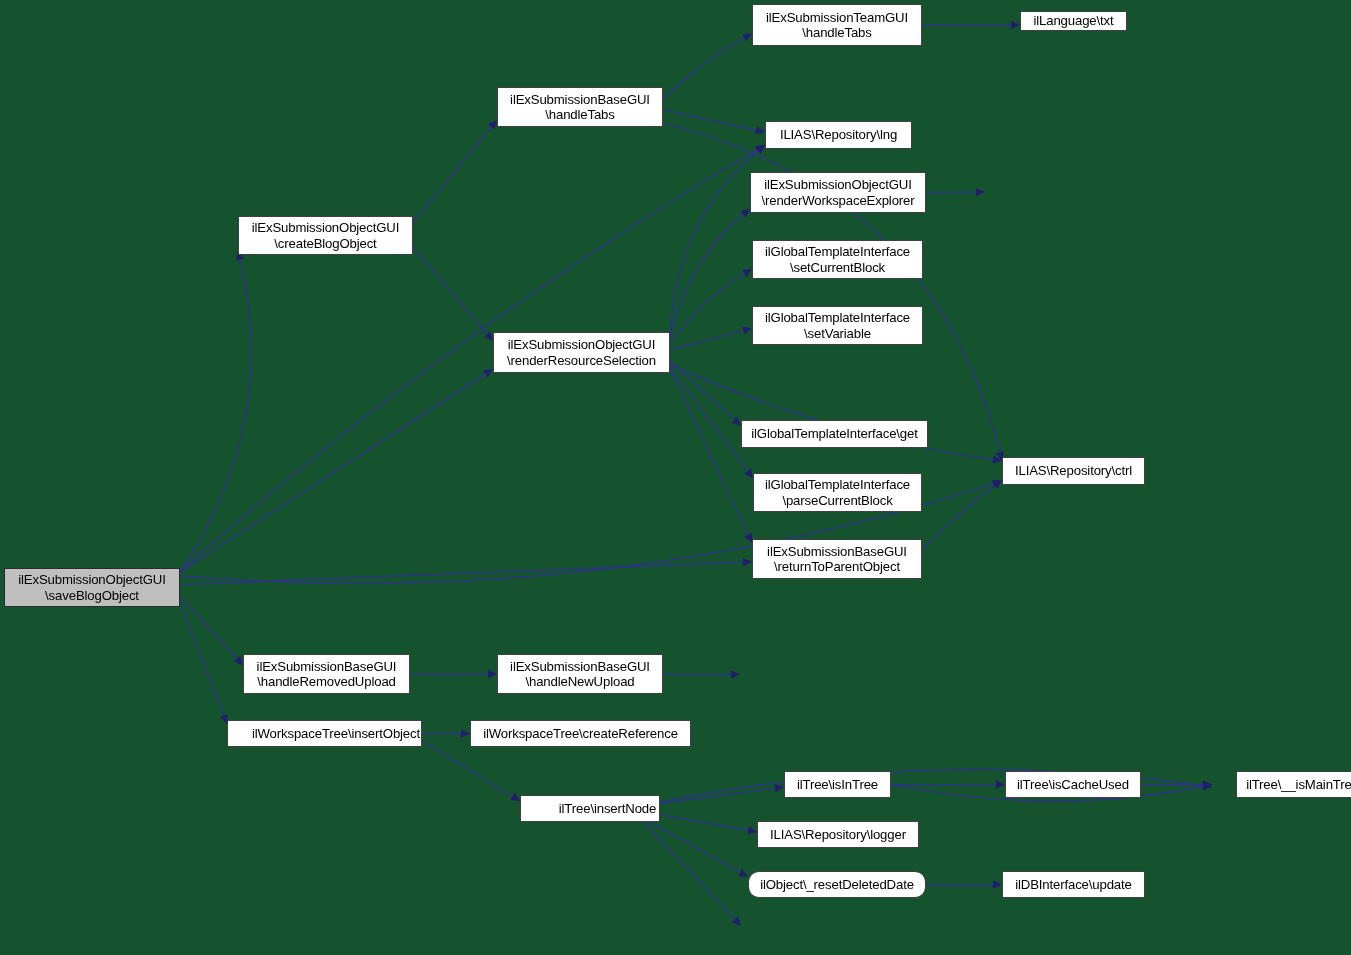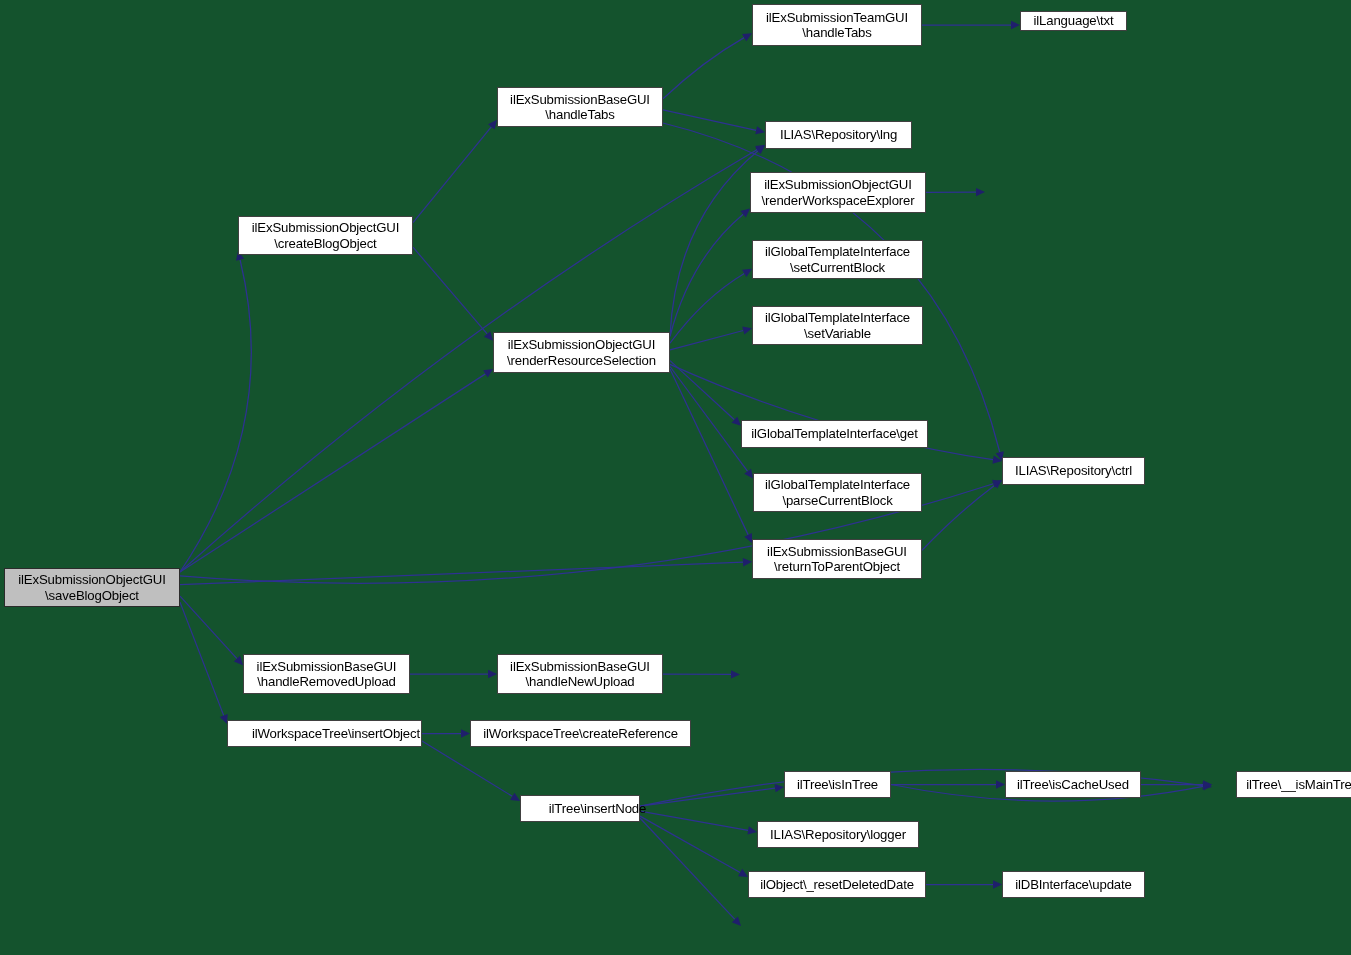--- a/index.html
+++ b/index.html
@@ -158,17 +158,17 @@
 \saveBlogObject</div>
     <div class="node" style="left: 243px; top: 654px; width: 167px; height: 40px;">ilExSubmissionBaseGUI
 \handleRemovedUpload</div>
     <div class="node" style="left: 497px; top: 654px; width: 166px; height: 40px;">ilExSubmissionBaseGUI
 \handleNewUpload</div>
     <div class="node" style="left: 227px; top: 720px; width: 195px; height: 27px; padding-left: 23px;">ilWorkspaceTree\insertObject</div>
     <div class="node" style="left: 470px; top: 720px; width: 221px; height: 27px;">ilWorkspaceTree\createReference</div>
     <div class="node" style="left: 784px; top: 771px; width: 107px; height: 27px;">ilTree\isInTree</div>
     <div class="node" style="left: 1005px; top: 771px; width: 136px; height: 27px;">ilTree\isCacheUsed</div>
     <div class="node" style="left: 1212px; top: 771px; width: 133px; height: 27px; margin-left: 24px;">ilTree\__isMainTree</div>
-    <div class="node" style="left: 520px; top: 795px; width: 120px; height: 27px; padding-left: 35px;">ilTree\insertNode</div>
+    <div class="node" style="left: 520px; top: 795px; width: 140px; height: 27px; padding-left: 35px;">ilTree\insertNode</div>
     <div class="node" style="left: 757px; top: 821px; width: 162px; height: 27px;">ILIAS\Repository\logger</div>
-    <div class="node" style="left: 748px; top: 871px; width: 178px; height: 27px;">ilObject\_resetDeletedDate</div>
+    <div class="node" style="left: 748px; top: 871px; width: 178px; height: 27px; border-radius: 11px;">ilObject\_resetDeletedDate</div>
     <div class="node" style="left: 1002px; top: 871px; width: 143px; height: 27px;">ilDBInterface\update</div>
   </div>
 
 </body></html>

